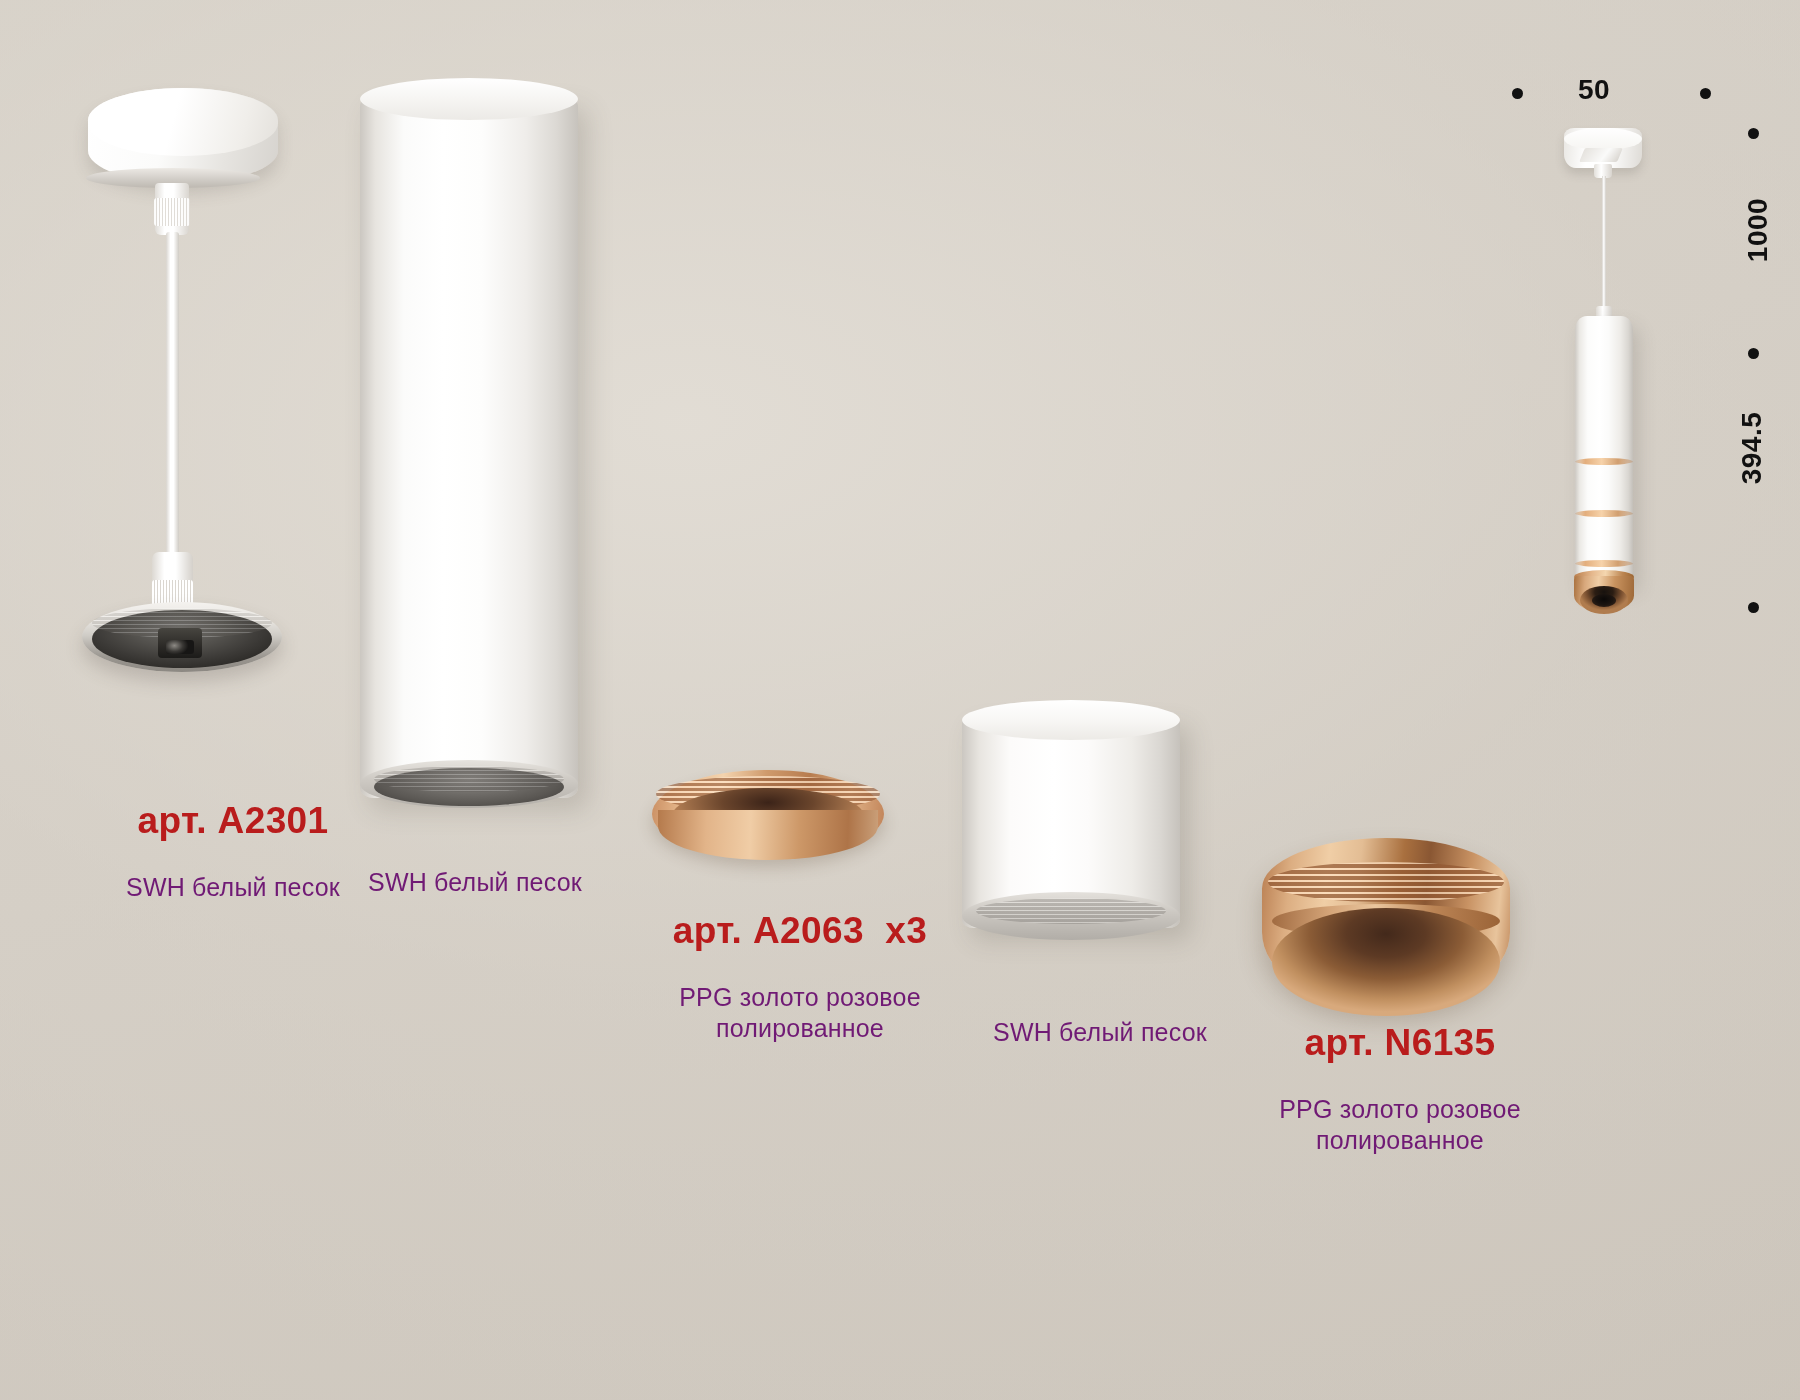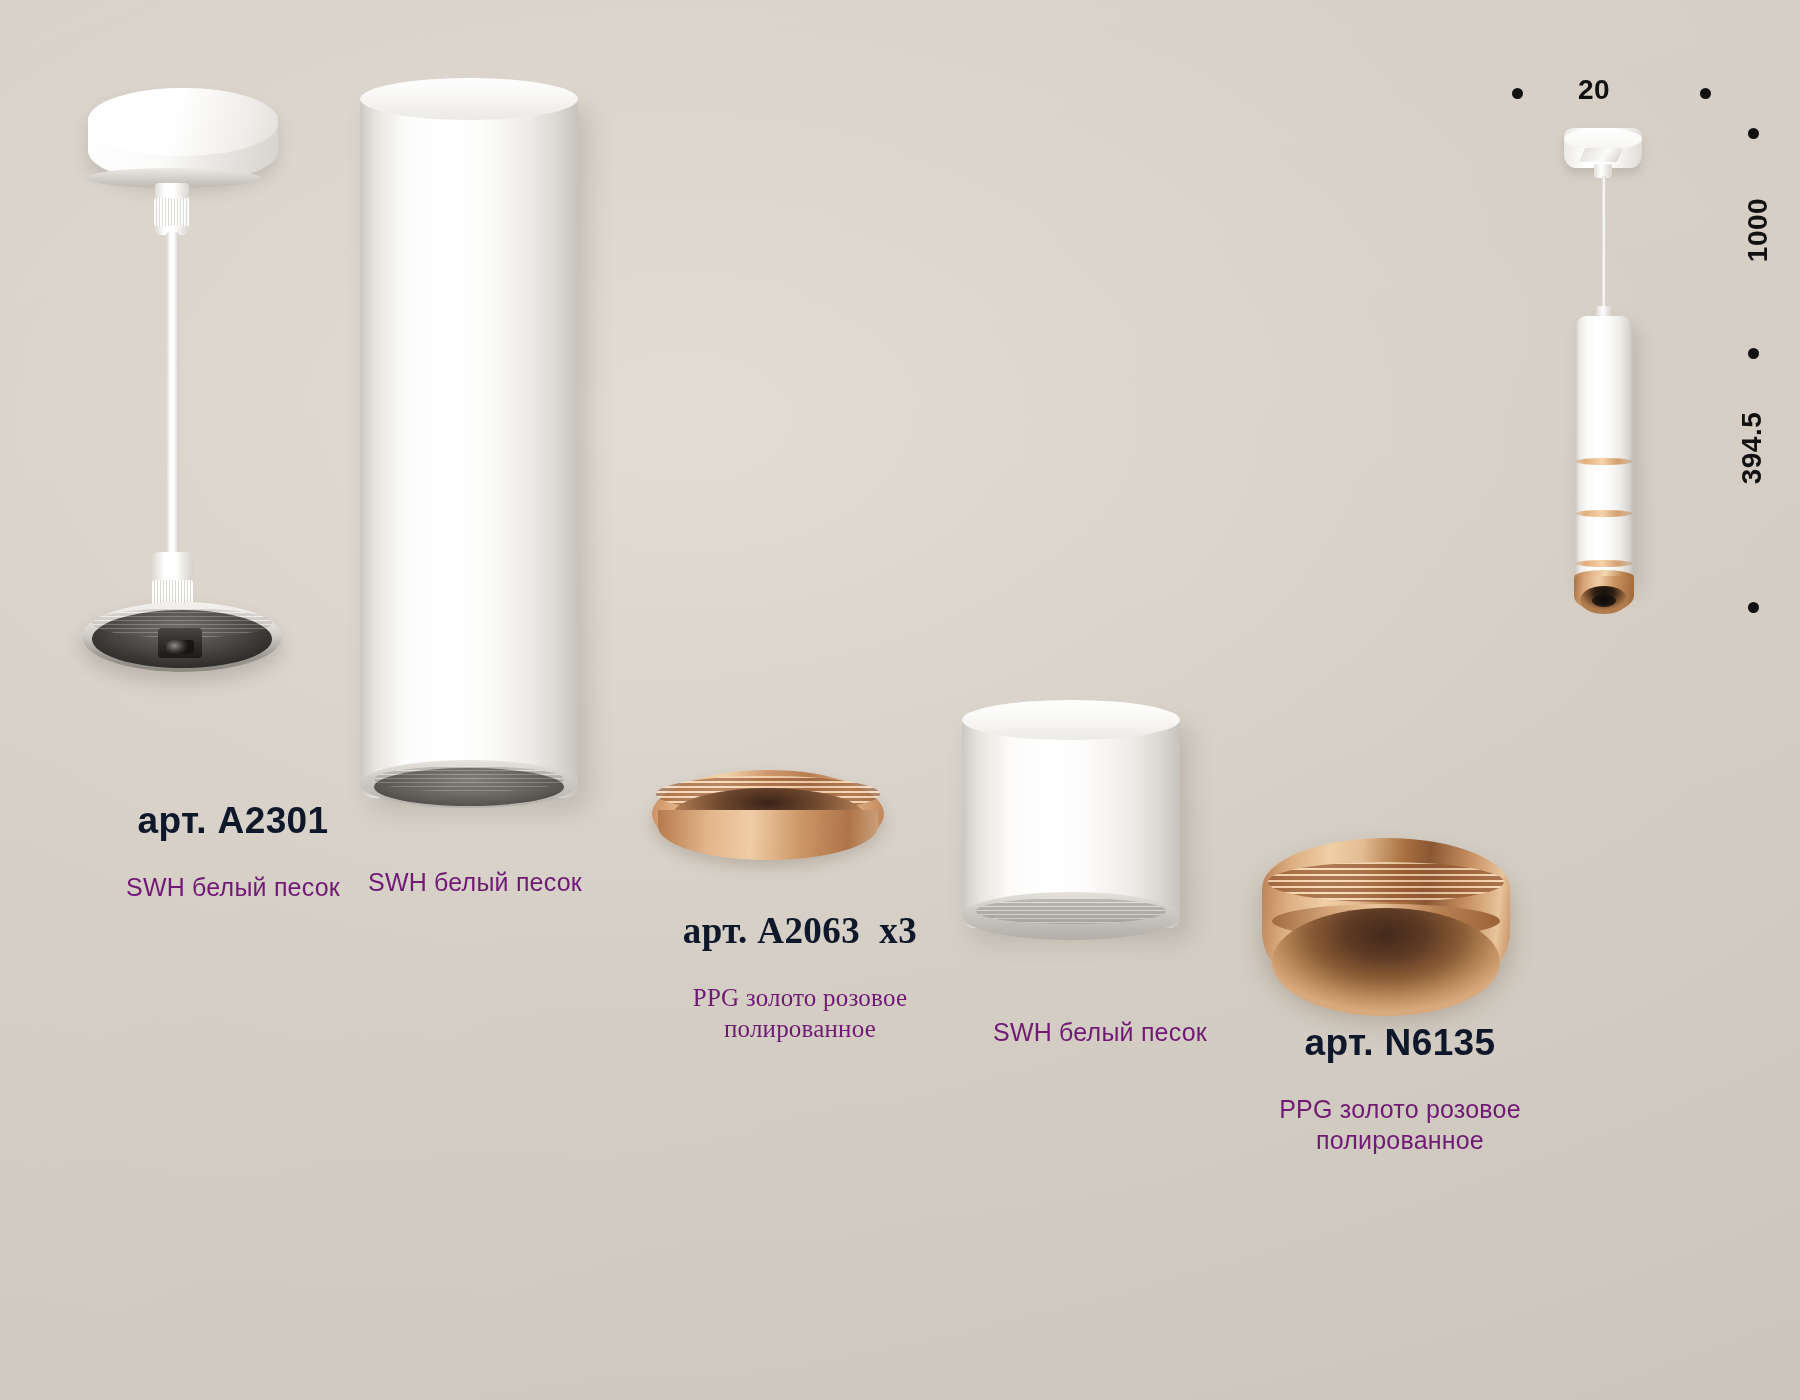--- a/index.html
+++ b/index.html
@@ -33,21 +33,21 @@
     position: absolute;
     text-align: center;
     line-height: 1.26;
     color: #111;
     white-space: pre-line;
   }
   .label .art {
     font-size: 37px;
     font-weight: 700;
     letter-spacing: 0.4px;
-    color: #0f172a;
+    color: #b91c1c;
     white-space: pre;
   }
   .label .desc {
     font-size: 25px;
     font-weight: 400;
     color: #701a75;
     margin-top: 7px;
     letter-spacing: 0.2px;
   }
 
@@ -373,21 +373,21 @@
   <div class="label" style="left:280px; top:840px; width:390px;">
     <div class="desc">SWH белый песок</div>
   </div>
 
   <div id="part-a2063">
     <div class="ring-a-outer"></div>
     <div class="ring-a-groove"></div>
     <div class="ring-a-inner"></div>
     <div class="ring-a-face"></div>
   </div>
-  <div class="label" style="left:580px; top:888px; width:440px;font-family:Liberation Serif, serif;">
+  <div class="label" style="left:580px; top:888px; width:440px;">
     <div class="art">арт. A2063  x3</div>
     <div class="desc">PPG золото розовое
 полированное</div>
   </div>
 
   <div id="part-c6301">
     <div class="cap-body"></div>
     <div class="cap-top"></div>
     <div class="cap-bottom-ring"></div>
     <div class="cap-bottom-inner"></div>
@@ -419,21 +419,21 @@
     <div class="p-gold-line p-gold-1"></div>
     <div class="p-gold-line p-gold-2"></div>
     <div class="p-gold-line p-gold-3"></div>
     <div class="p-goldring-top"></div>
     <div class="p-goldring"></div>
     <div class="p-cone"></div>
   </div>
 
   <div class="dim-dot" style="left:1512px; top:88px;"></div>
   <div class="dim-dot" style="left:1700px; top:88px;"></div>
-  <div class="dim-text" style="left:1578px; top:74px;">20</div>
+  <div class="dim-text" style="left:1578px; top:74px;">50</div>
 
   <div class="dim-dot" style="left:1748px; top:128px;"></div>
   <div class="dim-dot" style="left:1748px; top:348px;"></div>
   <div class="dim-text vert" style="left:1726px; top:214px;">1000</div>
 
   <div class="dim-dot" style="left:1748px; top:602px;"></div>
   <div class="dim-text vert" style="left:1716px; top:432px;">394.5</div>
 </div>
 
 </body></html>

